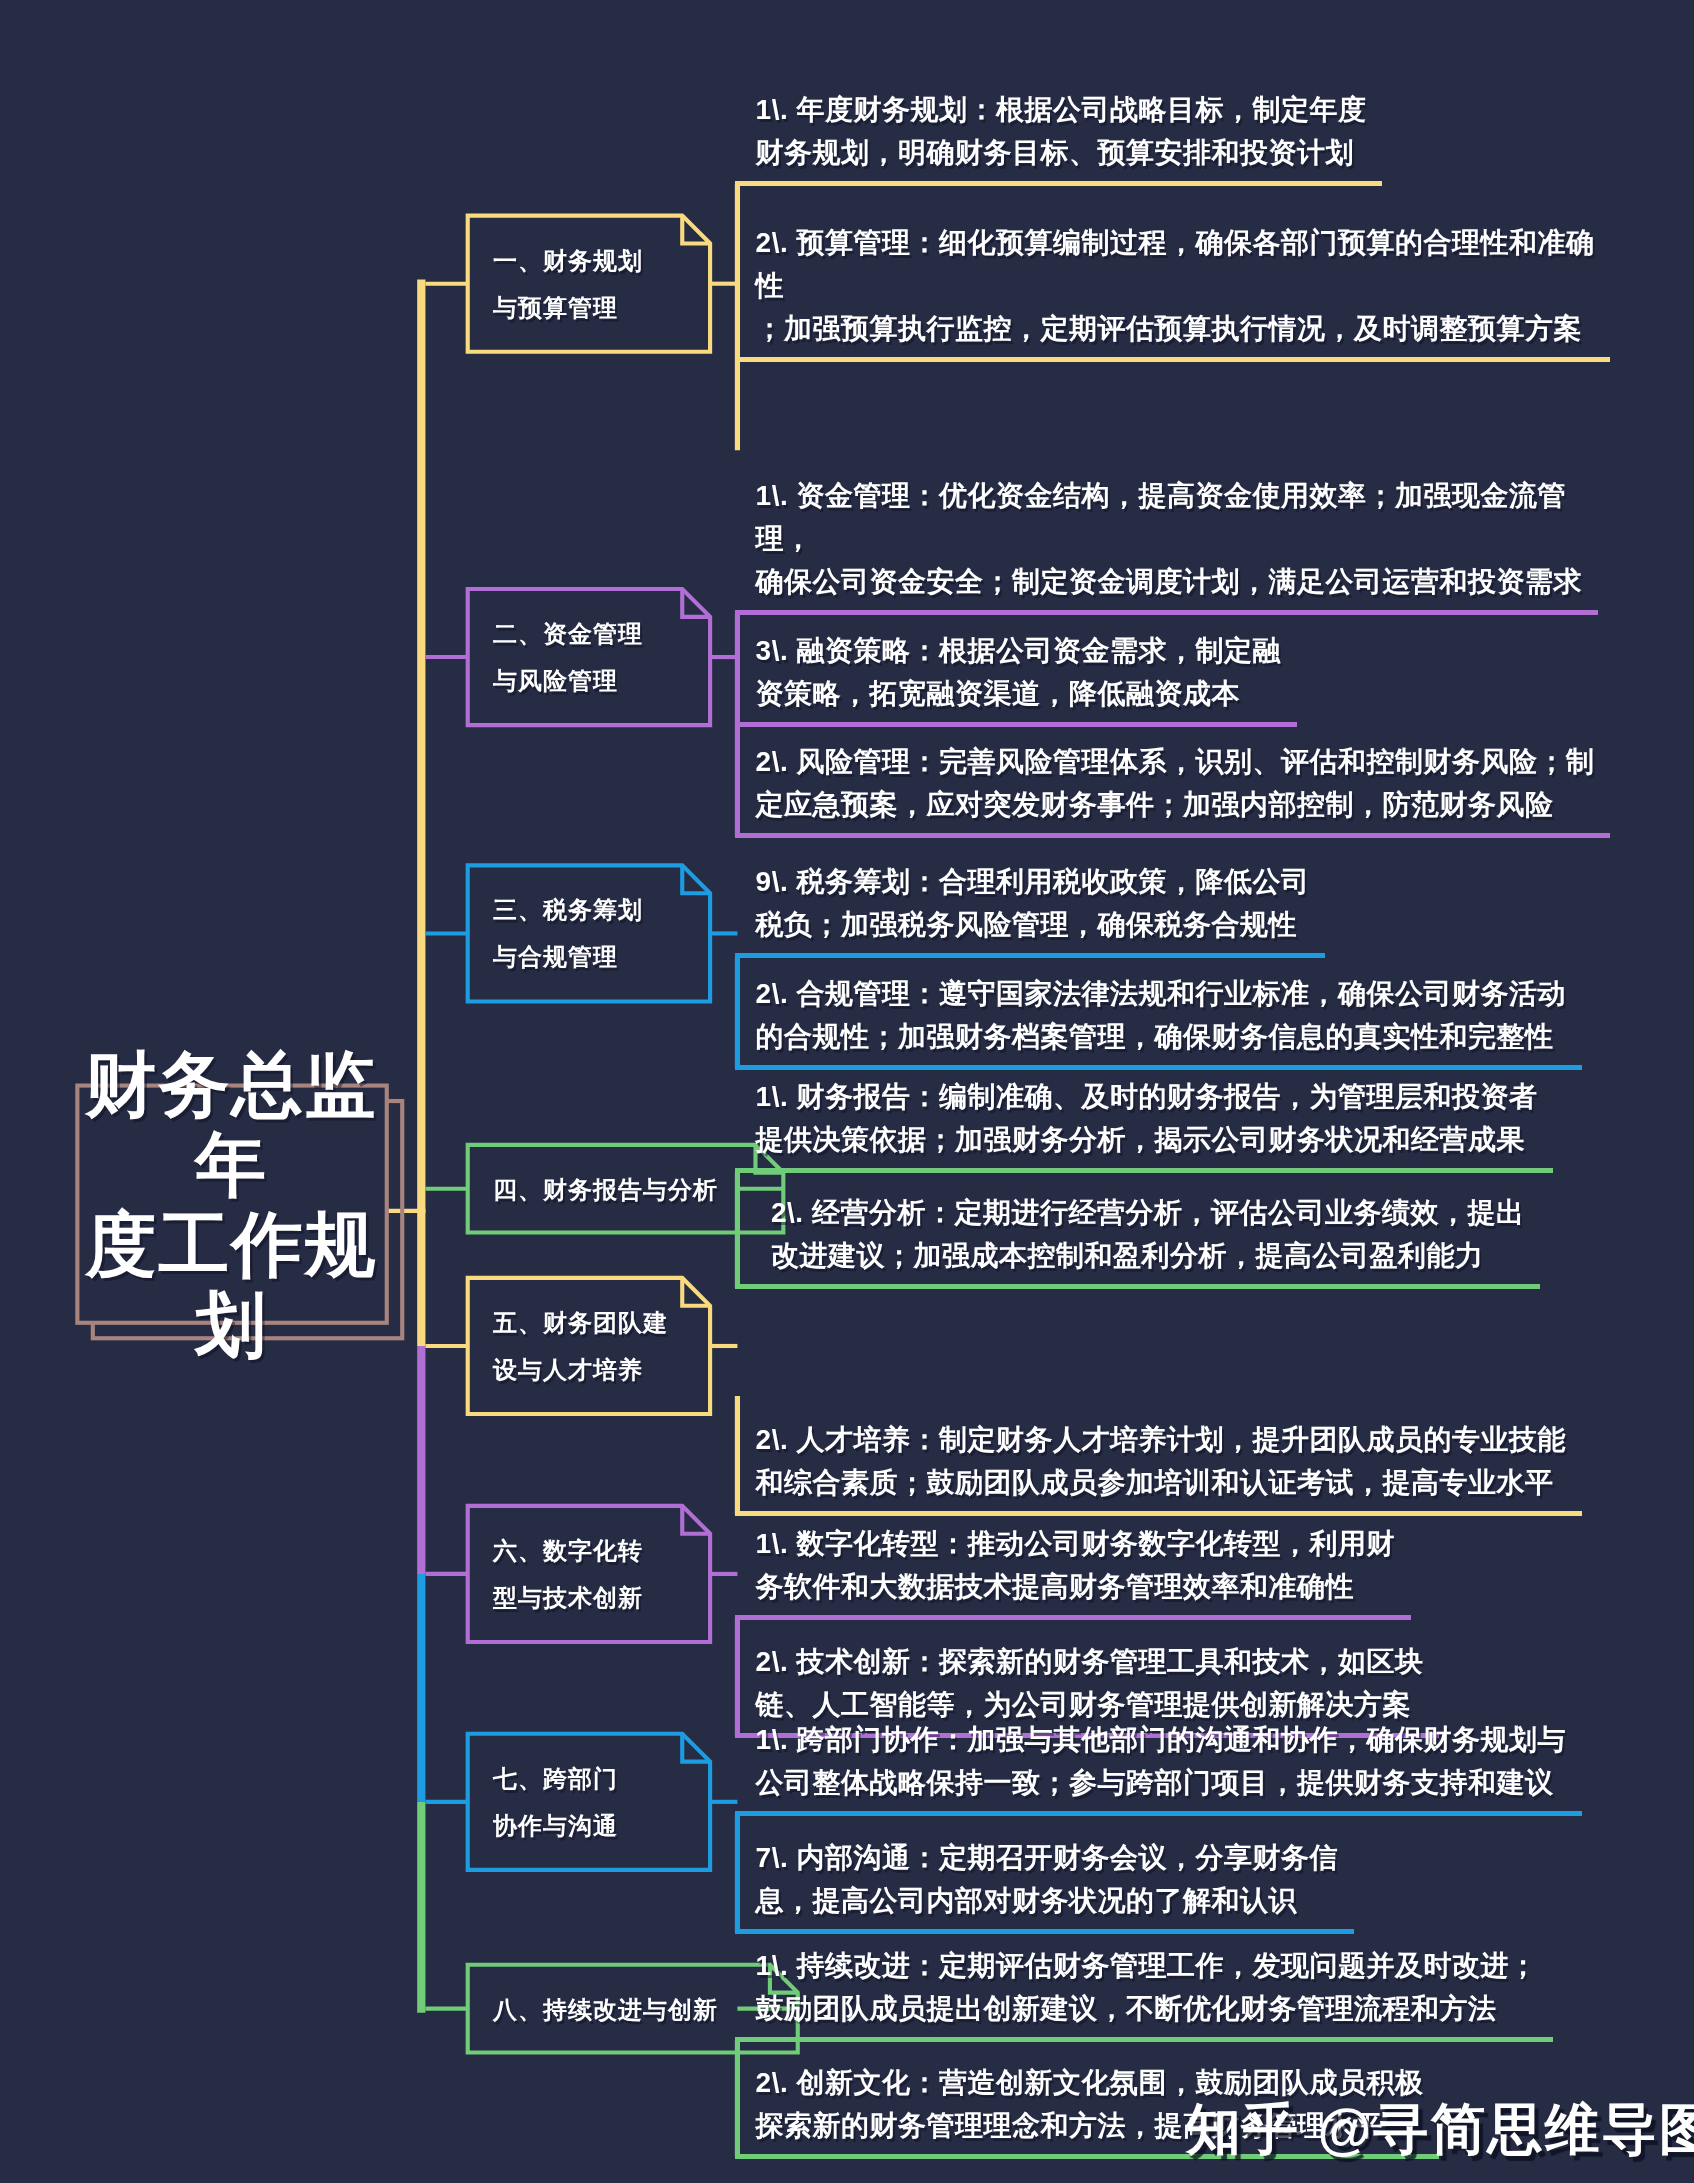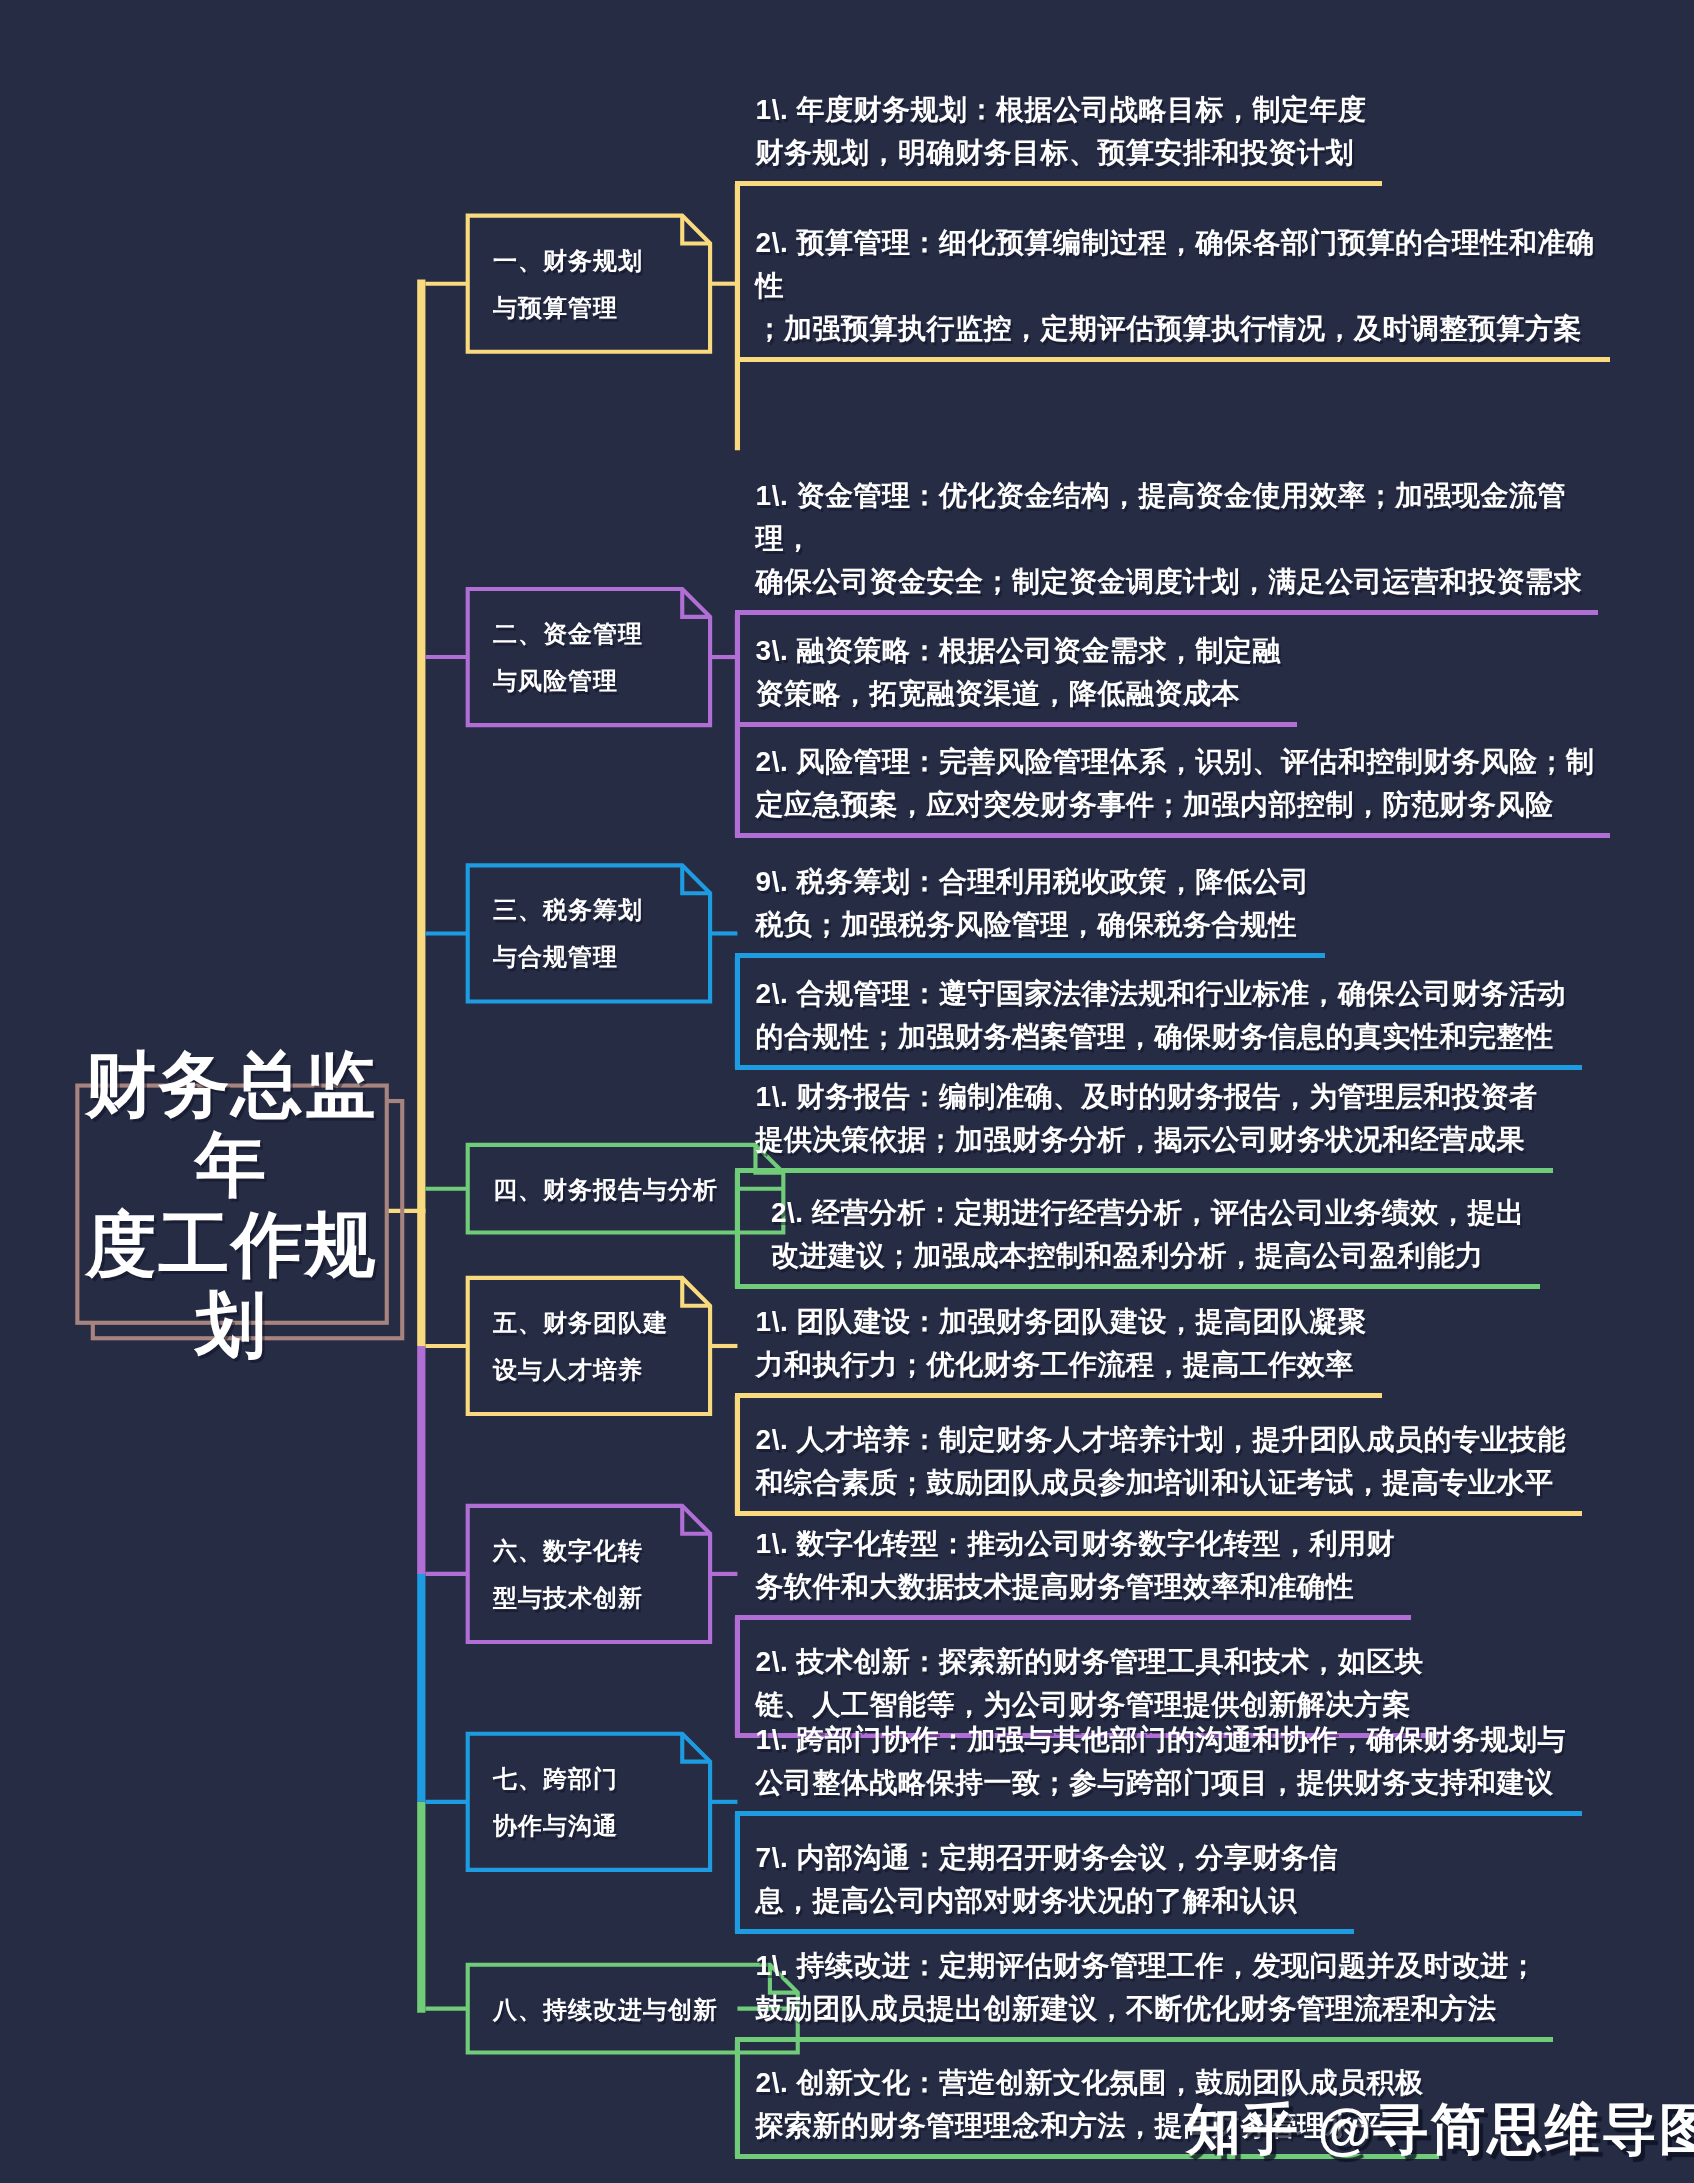--- a/index.html
+++ b/index.html
@@ -197,22 +197,20 @@
   <div class="leaf c-blue" style="top:860px;">9\. 税务筹划：合理利用税收政策，降低公司
 税负；加强税务风险管理，确保税务合规性</div>
   <div class="leaf c-blue" style="top:972px;">2\. 合规管理：遵守国家法律法规和行业标准，确保公司财务活动
 的合规性；加强财务档案管理，确保财务信息的真实性和完整性</div>
 
   <div class="leaf c-green" style="top:1075px;">1\. 财务报告：编制准确、及时的财务报告，为管理层和投资者
 提供决策依据；加强财务分析，揭示公司财务状况和经营成果</div>
   <div class="leaf c-green" style="top:1191px;padding-left:36px;">2\. 经营分析：定期进行经营分析，评估公司业务绩效，提出
 改进建议；加强成本控制和盈利分析，提高公司盈利能力</div>
 
-  <div class="leaf c-yellow" style="top:1300px;">1\. 团队建设：加强财务团队建设，提高团队凝聚
-力和执行力；优化财务工作流程，提高工作效率</div>
   <div class="leaf c-yellow" style="top:1418px;">2\. 人才培养：制定财务人才培养计划，提升团队成员的专业技能
 和综合素质；鼓励团队成员参加培训和认证考试，提高专业水平</div>
 
   <div class="leaf c-purple" style="top:1522px;">1\. 数字化转型：推动公司财务数字化转型，利用财
 务软件和大数据技术提高财务管理效率和准确性</div>
   <div class="leaf c-purple" style="top:1640px;">2\. 技术创新：探索新的财务管理工具和技术，如区块
 链、人工智能等，为公司财务管理提供创新解决方案</div>
 
   <div class="leaf c-blue" style="top:1718px;">1\. 跨部门协作：加强与其他部门的沟通和协作，确保财务规划与
 公司整体战略保持一致；参与跨部门项目，提供财务支持和建议</div>

